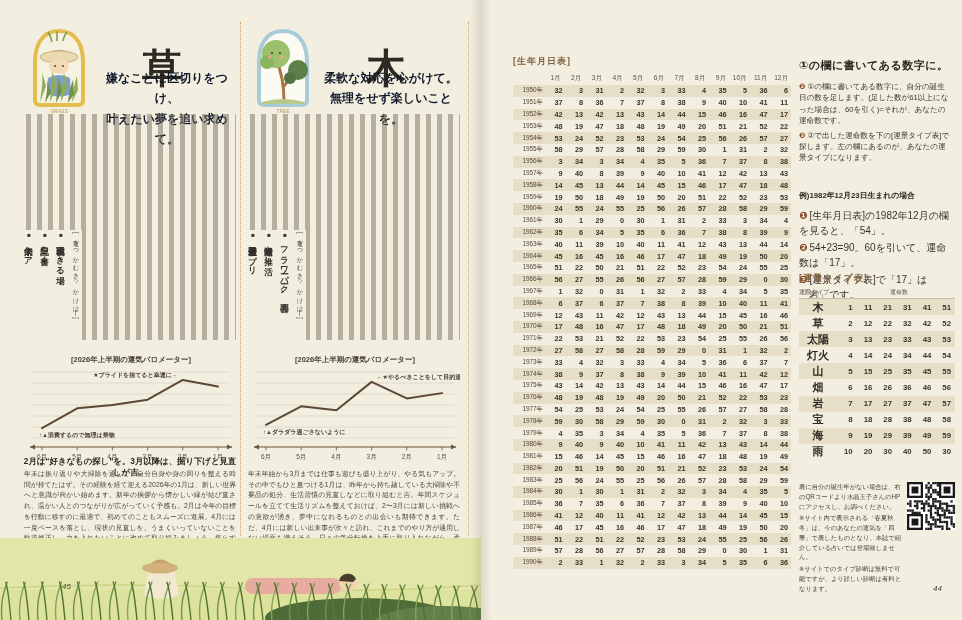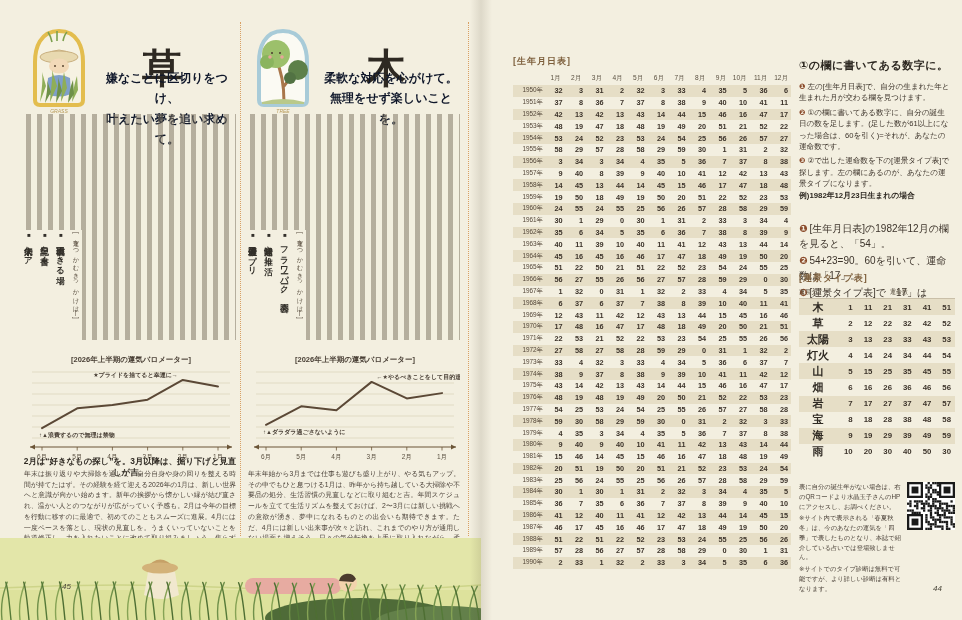--- a/index.html
+++ b/index.html
@@ -43,21 +43,21 @@
   .brow{display:flex;height:11.8px;align-items:center;}
   .brow.stripe{background:#e6dec6;}
   .byear{width:30px;text-align:right;font-size:6.4px;color:#55483a;padding-right:2px;}
   .bval{flex:1;text-align:right;font-size:7.3px;font-weight:700;color:#3c332a;padding-right:3px;}
 
   .howto{position:absolute;left:318px;top:58px;width:152px;}
   .howto-head{font-weight:700;font-size:11px;color:#2e2922;margin-bottom:8px;letter-spacing:.5px;}
   .step{font-size:7.6px;line-height:1.5;color:#3c332a;margin-bottom:3px;}
   .snum{color:#8a4a2a;font-weight:700;margin-right:2px;}
   .example{position:absolute;left:318px;top:190px;width:154px;}
-  .ex-head{font-weight:700;font-size:7.8px;margin-bottom:20px;color:#2e2922;}
+  .ex-head{font-weight:700;font-size:7.8px;margin-bottom:7px;color:#2e2922;}
   .example .step{font-size:10px;margin-bottom:2px;}
 
   .type-table{position:absolute;left:318px;top:286px;width:156px;}
   .thead{display:flex;height:12px;align-items:center;border-bottom:1px solid #c9bfa8;}
   .thead .h1{width:44px;font-size:6px;color:#5a5040;}
   .thead .h2{flex:1;text-align:center;font-size:6px;color:#5a5040;}
   .trow{display:flex;height:16.1px;align-items:center;}
   .trow.stripe{background:#e6dec6;}
   .tname{width:38px;text-align:center;font-size:11px;font-weight:700;color:#2f2a23;}
   .tval{flex:1;text-align:right;font-size:7.8px;font-weight:700;color:#3c332a;padding-right:4px;}
@@ -921,21 +921,20 @@
             <span class="bval">35</span>
             <span class="bval">6</span>
             <span class="bval">36</span>
           </div>
         </div>
     </div>
 
     <div class="howto">
       <div class="howto-head">①の欄に書いてある数字に。</div>
       <div>
-          <div class="step"><span class="snum">❶</span><span class="stext">左の[生年月日表]で、自分の生まれた年と生まれた月が交わる欄を見つけます。</span></div>
           <div class="step"><span class="snum">❷</span><span class="stext">①の欄に書いてある数字に、自分の誕生日の数を足します。(足した数が61以上になった場合は、60を引く)=それが、あなたの運命数です。</span></div>
           <div class="step"><span class="snum">❸</span><span class="stext">②で出した運命数を下の[運景タイプ表]で探します。左の欄にあるのが、あなたの運景タイプになります。</span></div>
         </div>
     </div>
 
     <div class="example">
       <div class="ex-head">例)1982年12月23日生まれの場合</div>
       <div>
           <div class="step"><span class="snum">❶</span><span class="stext">[生年月日表]の1982年12月の欄を見ると、「54」。</span></div>
           <div class="step"><span class="snum">❷</span><span class="stext">54+23=90。60を引いて、運命数は「17」。</span></div>

